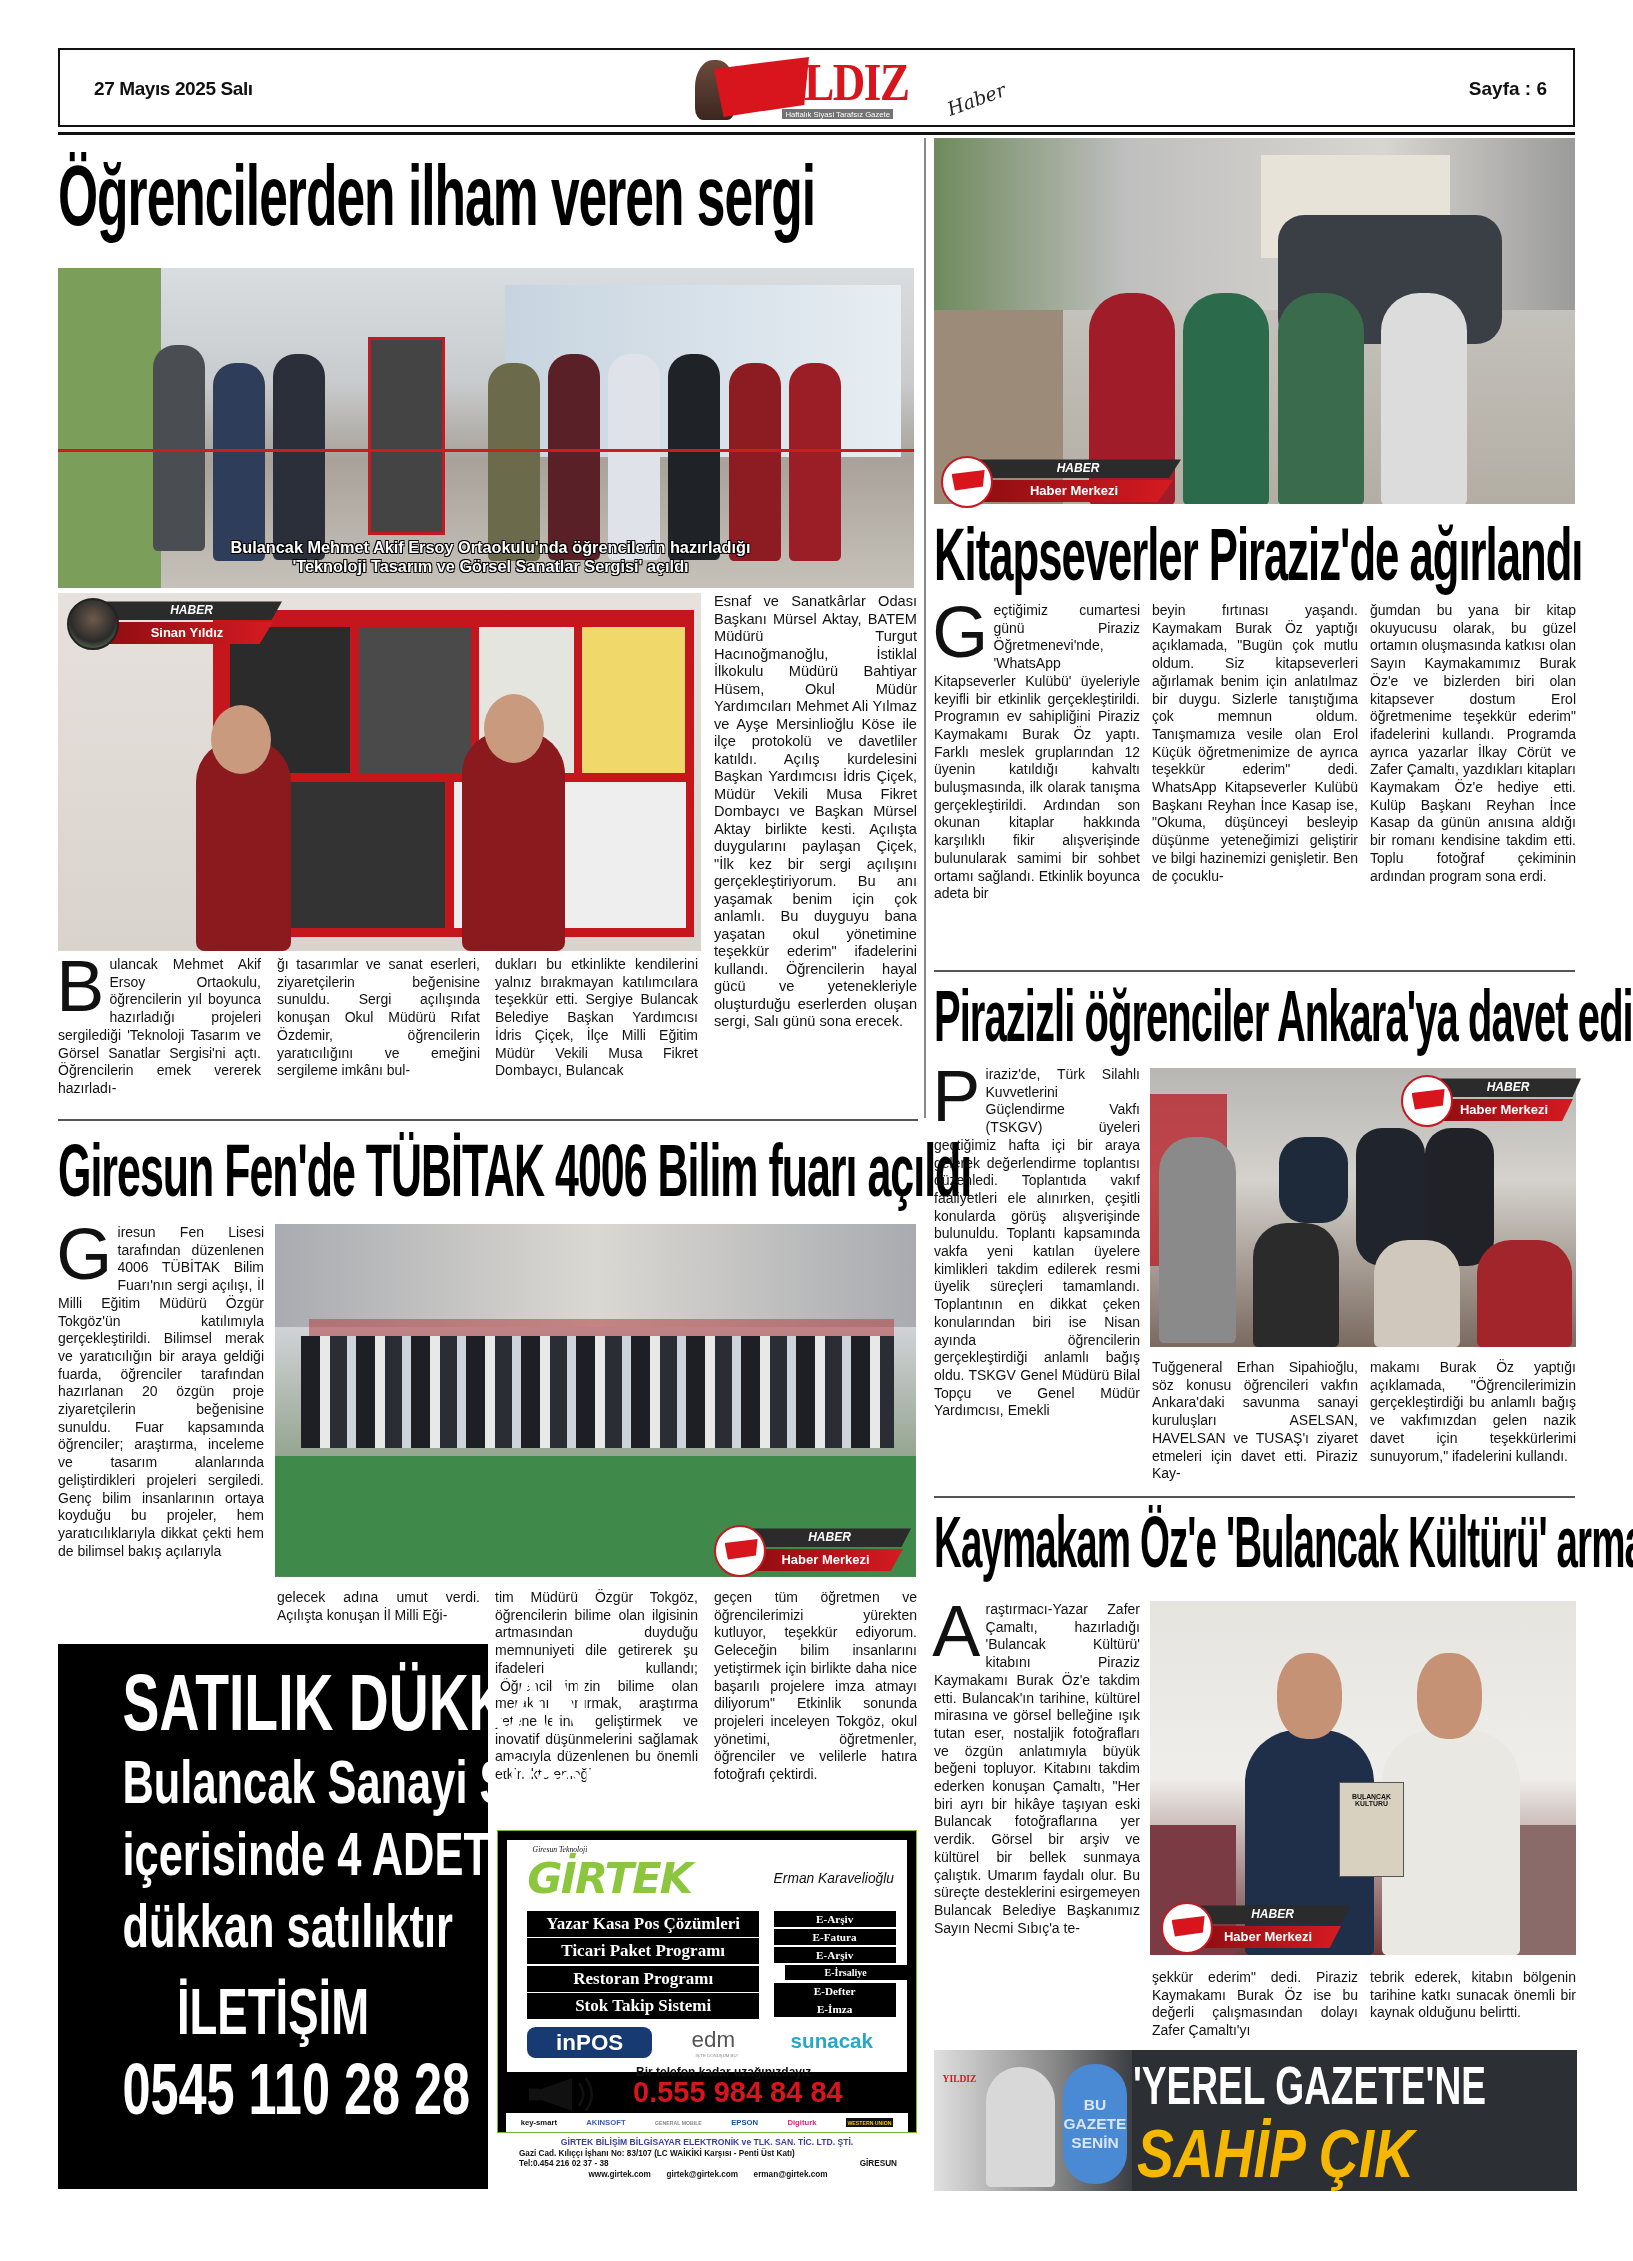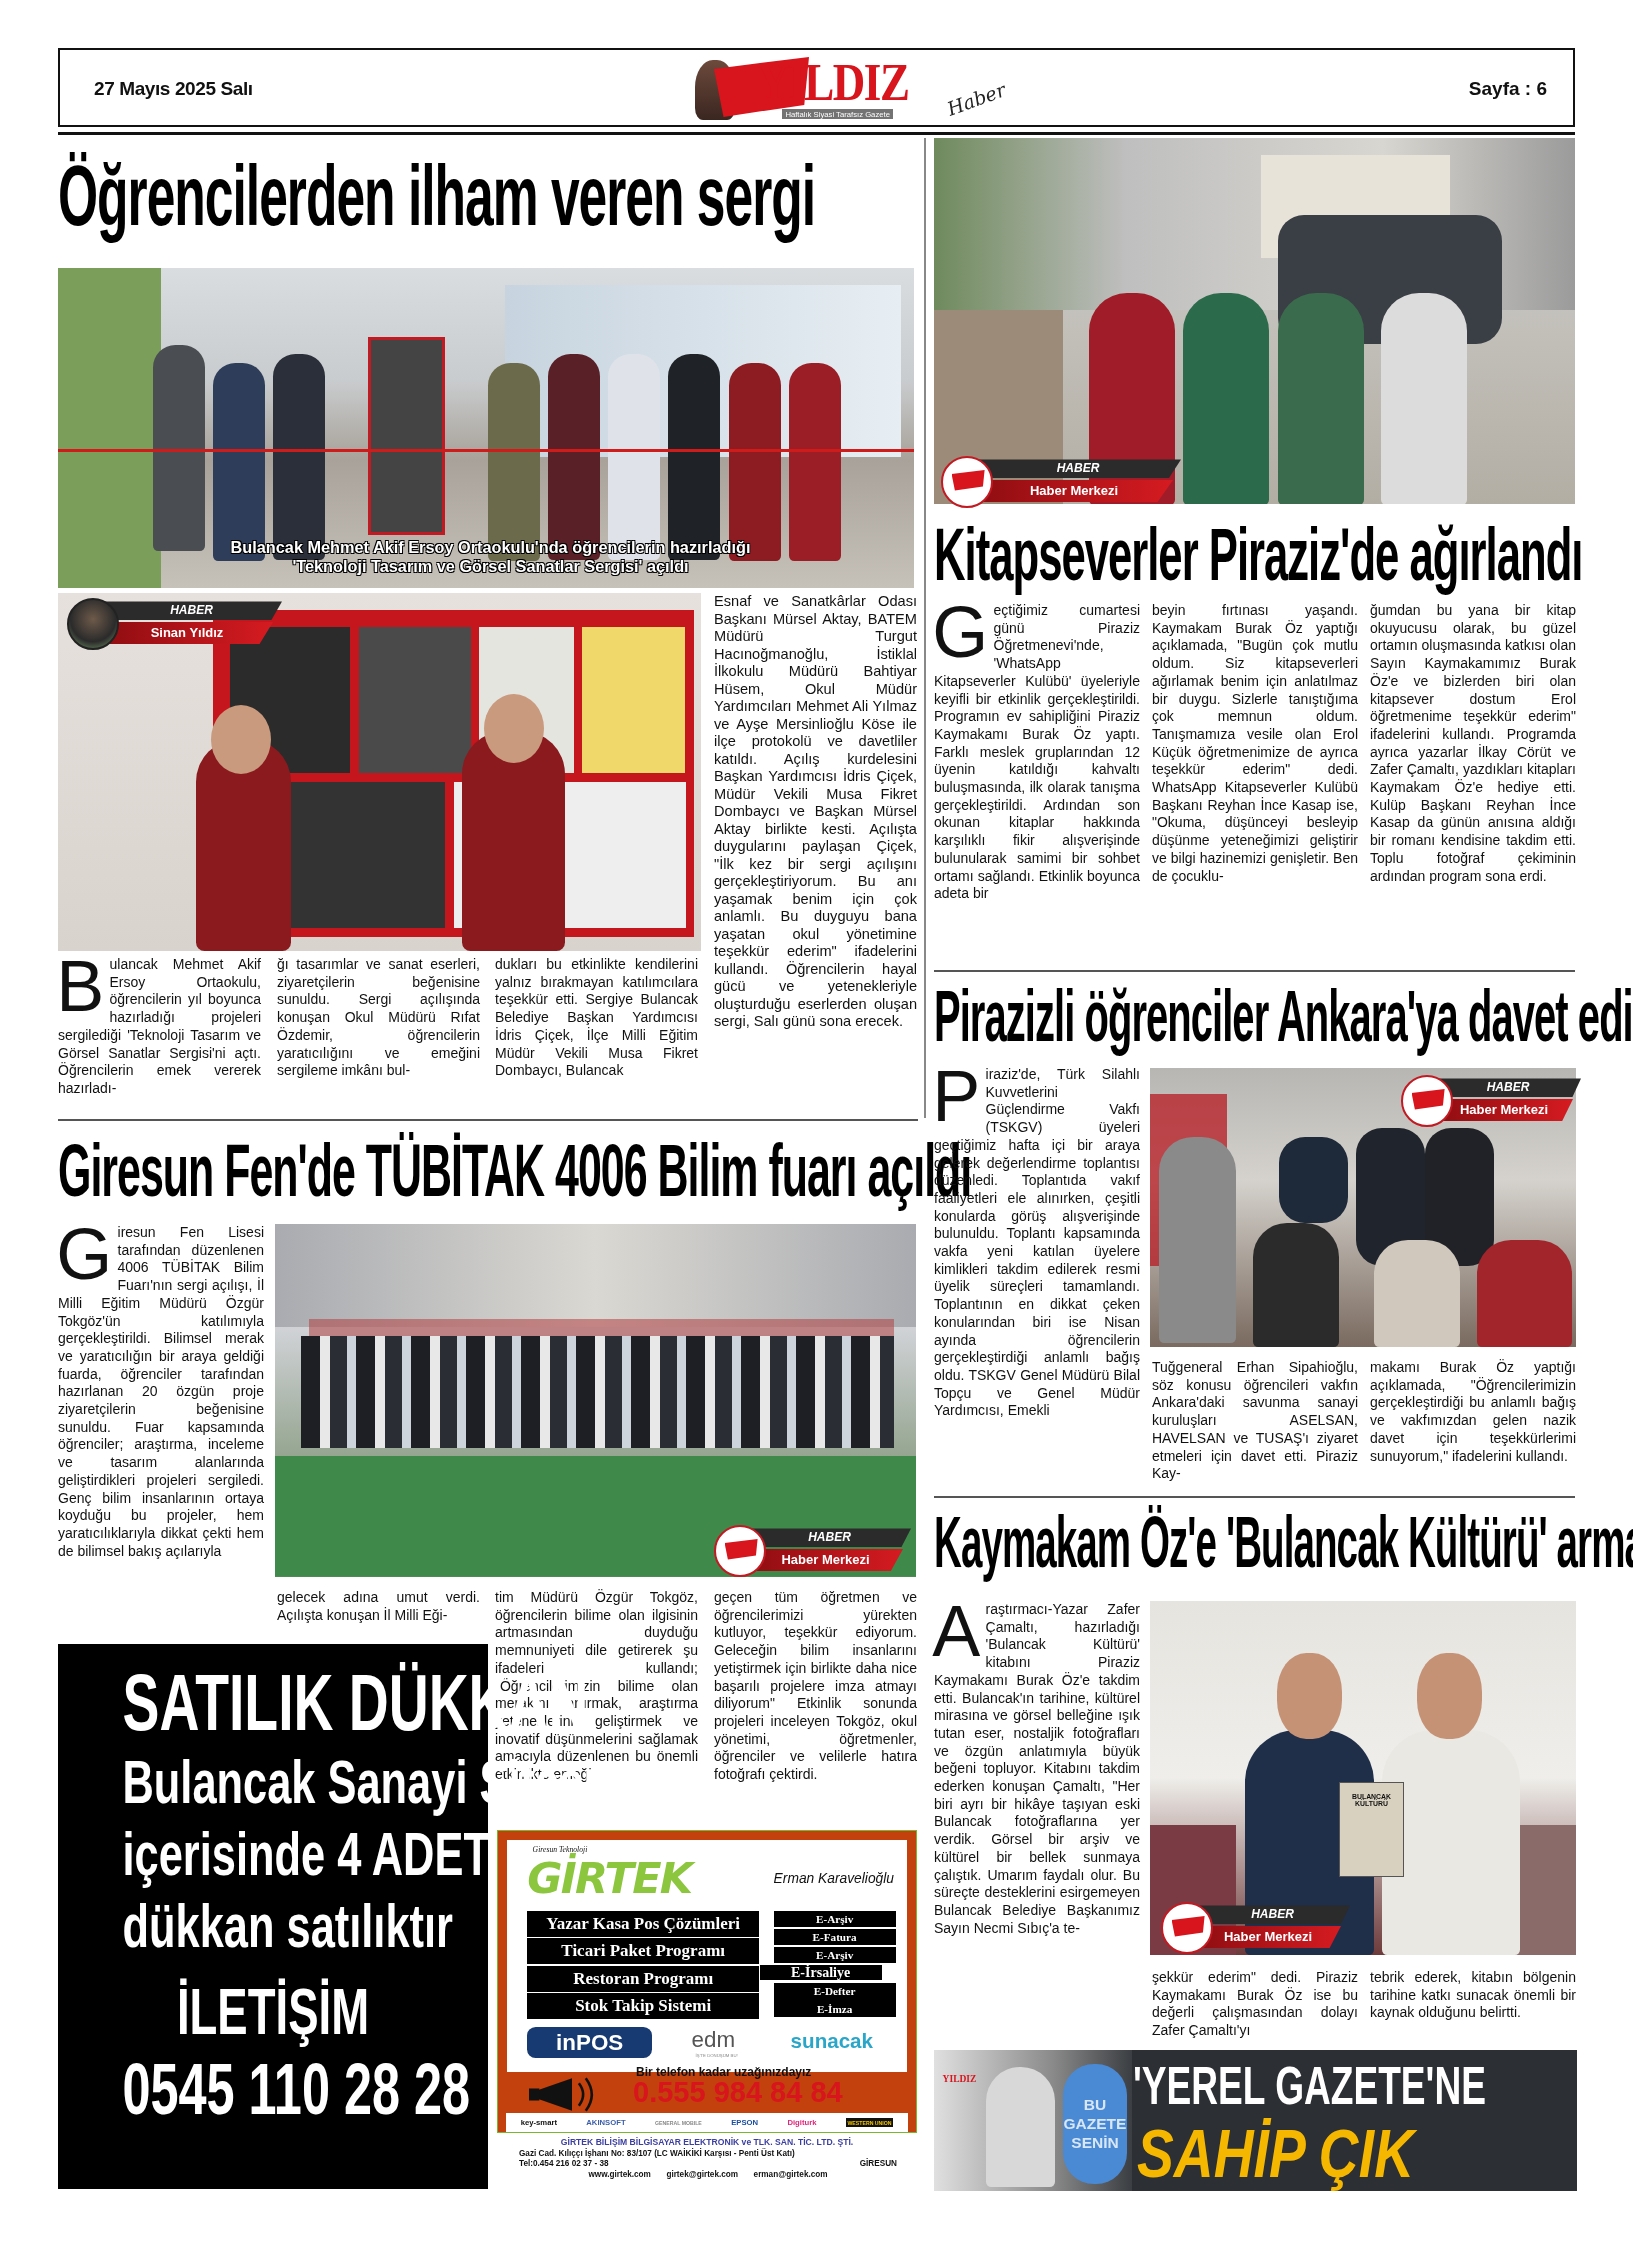--- a/index.html
+++ b/index.html
@@ -20,21 +20,21 @@
 .photo{position:absolute;overflow:hidden}
 .body-col{position:absolute;font-size:14px;line-height:17.7px;text-align:justify;color:#111;hyphens:manual}
 .dropcap{float:left;font-size:72px;line-height:57px;margin:1.7px 5.2px 0 -1.7px;font-family:"Liberation Sans",sans-serif;font-weight:normal}
 .caption{position:absolute;color:#fff;font-weight:bold;text-align:center;font-size:16.3px;line-height:19px;text-shadow:0.9px 0.9px 0 #000,-0.9px -0.9px 0 #000,0.9px -0.9px 0 #000,-0.9px 0.9px 0 #000}
 .byline{position:absolute;height:52px}
 .byline .top{position:absolute;left:34px;top:3.4px;height:19px;background:#2b2b2b;color:#fff;font-style:italic;font-weight:bold;font-size:12px;text-align:center;line-height:19px;clip-path:polygon(0 0,100% 0,94% 100%,0 100%)}
 .byline .bot{position:absolute;left:34px;top:24px;height:22.4px;background:linear-gradient(90deg,#8e0d11,#d51b21);color:#fff;font-weight:bold;font-size:13px;text-align:center;line-height:22.4px;clip-path:polygon(0 0,100% 0,92% 100%,0 100%)}
 .byline .circle{position:absolute;left:0;top:0;width:52px;height:52px;border-radius:50%;border:2.6px solid #222;overflow:hidden}
 .ad-black{position:absolute;background:#000;color:#fff;text-align:center;font-weight:bold}
 .ad-black div{transform:scaleX(0.7);white-space:nowrap}
-.girtek{position:absolute;background:#c2410c;border:1.7px solid #7ab630}
+.girtek{position:absolute;background:#000000;border:1.7px solid #7ab630}
 .girtek .inner{position:absolute;left:8.6px;top:8.6px;right:8.6px;height:232px;background:#fff}
 .gbox{position:absolute;background:#000;color:#fff;font-family:"Liberation Serif",serif;font-weight:bold;text-align:center}
 .yerel{position:absolute;background:#2c2f33;overflow:hidden}
 </style>
 </head>
 <body>
 
 <div class="abs masthead">
   <div class="abs mast-date">27 Mayıs 2025 Salı</div>
   <div class="abs logo">
@@ -159,21 +159,21 @@
     <div style="position:absolute;left:26px;top:5.2px;font-family:'Liberation Serif',serif;font-style:italic;font-size:7.7px">Giresun Teknoloji</div>
     <div style="position:absolute;left:20.6px;top:13.8px;font-family:'DejaVu Sans',sans-serif;font-style:italic;font-weight:bold;font-size:43px;color:#8cc63f;letter-spacing:-1.7px">GİRTEK</div>
     <div style="position:absolute;left:267px;top:31px;font-style:italic;font-size:13.8px">Erman Karavelioğlu</div>
     <div class="gbox" style="left:20.6px;top:71px;width:232px;height:26px;font-size:17px;line-height:26px">Yazar Kasa Pos Çözümleri</div>
     <div class="gbox" style="left:20.6px;top:98px;width:232px;height:26px;font-size:17px;line-height:26px">Ticari Paket Programı</div>
     <div class="gbox" style="left:20.6px;top:126px;width:232px;height:26px;font-size:17px;line-height:26px">Restoran Programı</div>
     <div class="gbox" style="left:20.6px;top:153px;width:232px;height:26px;font-size:17px;line-height:26px">Stok Takip Sistemi</div>
     <div class="gbox" style="left:267px;top:71px;width:122px;height:16.3px;font-size:11.2px;line-height:16.3px">E-Arşiv</div>
     <div class="gbox" style="left:267px;top:89px;width:122px;height:16.3px;font-size:11.2px;line-height:16.3px">E-Fatura</div>
     <div class="gbox" style="left:267px;top:107px;width:122px;height:16.3px;font-size:11.2px;line-height:16.3px">E-Arşiv</div>
-    <div class="gbox" style="left:253px;top:125px;width:122px;height:15px;font-size:14px;line-height:16.3px">E-İrsaliye</div>
+    <div class="gbox" style="left:278px;top:125px;width:122px;height:15px;font-size:10px;line-height:16.3px">E-İrsaliye</div>
     <div class="gbox" style="left:267px;top:143px;width:122px;height:34px;font-size:11.2px;line-height:16.3px">E-Defter</div>
     <div class="gbox" style="left:267px;top:161px;width:122px;height:16.3px;font-size:11.2px;line-height:16.3px">E-İmza</div>
     <div style="position:absolute;left:20.6px;top:187px;width:125px;height:31px;background:#173a73;border-radius:8.6px;color:#fff;font-weight:bold;font-size:22.4px;line-height:31px;text-align:center">inPOS</div>
     <div style="position:absolute;left:185px;top:187px;font-size:22.4px;color:#555">edm</div>
     <div style="position:absolute;left:189px;top:213px;font-size:4.3px;color:#888">İŞ'TE DÖNÜŞÜM BU!</div>
     <div style="position:absolute;left:284px;top:189px;font-weight:bold;font-size:20.6px;color:#2aa6c9">sunacak</div>
   </div>
   <div style="position:absolute;left:8.6px;top:236px;width:401px;height:0"></div>
   <div style="position:absolute;left:31px;top:242px;width:86px;height:43px">
     <svg width="86" height="43" viewBox="0 0 100 50">

